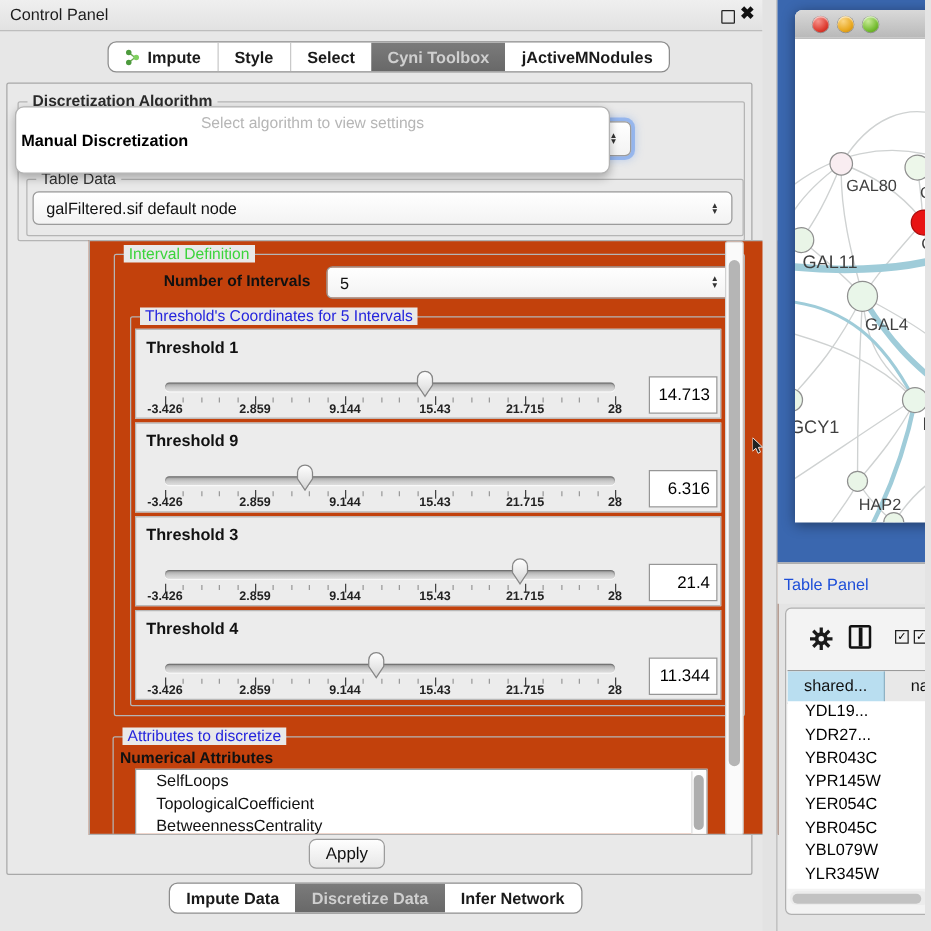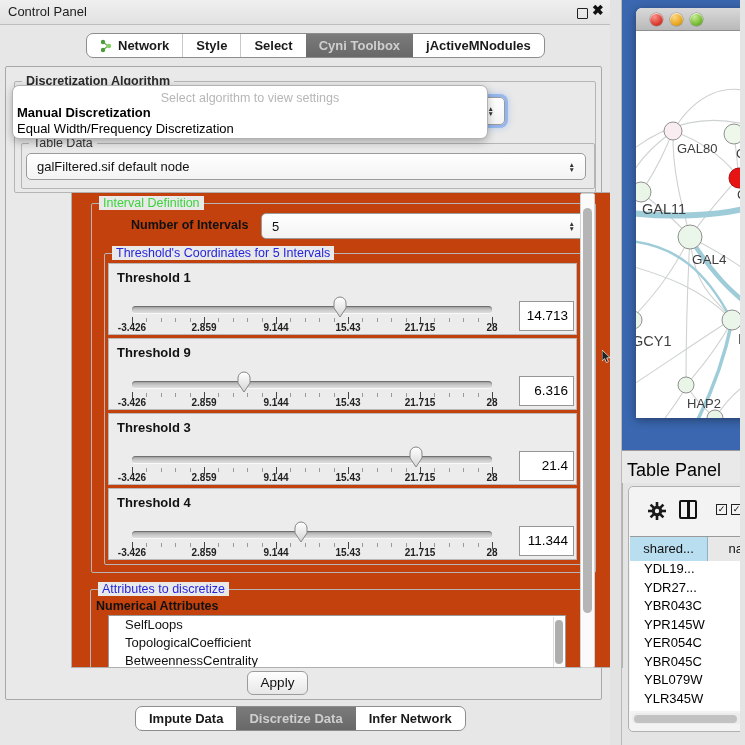--- a/index.html
+++ b/index.html
@@ -60,21 +60,21 @@
 
   
   #divider-col{position:absolute;left:610px;top:0;width:12px;height:745px;background:#e3e3e3;border-right:1px solid #b9b9b9;box-sizing:border-box;}
   #desktop-blue{position:absolute;left:622px;top:0;width:123px;height:450px;}
   #net-window{position:absolute;left:636px;top:8px;width:120px;height:410px;background:#fff;border-radius:6px 6px 0 0;box-shadow:0 2px 10px rgba(0,0,0,.4);}
   #net-titlebar{position:absolute;left:0;top:0;width:100%;height:22px;background:linear-gradient(#d9d9d9,#b9b9b9);border-bottom:1px solid #8e8e8e;border-radius:6px 6px 0 0;}
   .tlight{position:absolute;top:5px;width:13px;height:13px;border-radius:50%;box-shadow:inset 0 1px 1px rgba(255,255,255,.7),0 0 0 .5px rgba(0,0,0,.3);}
   #net-canvas{position:absolute;left:0;top:23px;width:120px;height:387px;overflow:hidden;}
 
   #tp-titlebar{position:absolute;left:622px;top:450px;width:123px;height:32px;background:#e9e9e9;border-top:1px solid #9a9a9a;}
-  #tp-title{position:absolute;left:5px;top:9px;font-size:18px;color:#000000;}
+  #tp-title{position:absolute;left:5px;top:9px;font-size:13px;color:#1d4ed8;}
   #tp-body{position:absolute;left:628px;top:486px;width:130px;height:246px;background:#f3f3f3;border:1px solid #b0b0b0;border-radius:5px;box-sizing:border-box;}
   .tp-icon{position:absolute;}
   #tp-header{position:absolute;left:630px;top:536px;width:115px;height:25px;display:flex;font-size:13px;color:#111;border-top:1px solid #9a9a9a;border-bottom:1px solid #9a9a9a;overflow:hidden;}
   .tp-h1{width:77px;background:#b9def0;border-right:1px solid #8fb2c4;text-align:center;line-height:24px;}
   .tp-h2{flex:1;background:#e8e8e8;text-align:right;line-height:24px;padding-right:2px;}
   #tp-rows{position:absolute;left:630px;top:561px;width:115px;height:150px;overflow:hidden;background:#fff;}
   .tp-row{display:flex;height:18.5px;font-size:13px;color:#000;}
   .tp-c1{width:63px;padding-left:14px;white-space:nowrap;overflow:hidden;}
   .tp-c2{flex:1;padding-left:8px;white-space:nowrap;overflow:hidden;margin-top:20px;}
   #tp-hscroll{position:absolute;left:632px;top:713px;width:111px;height:11px;background:#ececec;border-radius:5px;}
@@ -96,21 +96,21 @@
 
     <div class="segctl" id="top-tabs" style="left:86px;top:33px;">
         <div class="seg sep">
           <svg width="12" height="14" viewBox="0 0 12 14" class="nicon">
             <line x1="3" y1="3" x2="8" y2="7" stroke="#6aa84f" stroke-width="1.2"></line>
             <line x1="3" y1="11" x2="8" y2="7" stroke="#6aa84f" stroke-width="1.2"></line>
             <circle cx="3" cy="3" r="2.2" fill="#4c9a3c"></circle>
             <circle cx="3" cy="11" r="2.2" fill="#4c9a3c"></circle>
             <circle cx="9" cy="7" r="2.2" fill="#7fd05e"></circle>
           </svg>
-          <span>Network</span>
+          <span>Impute</span>
         </div>
         <div class="seg sep">
           <span>Style</span>
         </div>
         <div class="seg">
           <span>Select</span>
         </div>
         <div class="seg sel">
           <span>Cyni Toolbox</span>
         </div>
@@ -139,21 +139,20 @@
         <span class="spin">
             <span>▲</span>
             <span>▼</span>
           </span>
       </div>
     </div>
 
     <div id="algo-popup">
       <div id="popup-hint">Select algorithm to view settings</div>
       <div class="popup-opt bold" style="top:19px;">Manual Discretization</div>
-      <div class="popup-opt" style="top:35px;">Equal Width/Frequency Discretization</div>
     </div>
 
     <div id="viewport">
 
       <div class="tgroup" style="left:19px;top:10px;width:503px;height:368px;">
         <span class="tglabel green">Interval Definition</span>
       </div>
       <span class="boldlbl" style="left:59px;top:25px;">Number of Intervals</span>
       <div class="combo" style="left:189px;top:20px;width:325px;height:26px;">
         <span>5</span>

